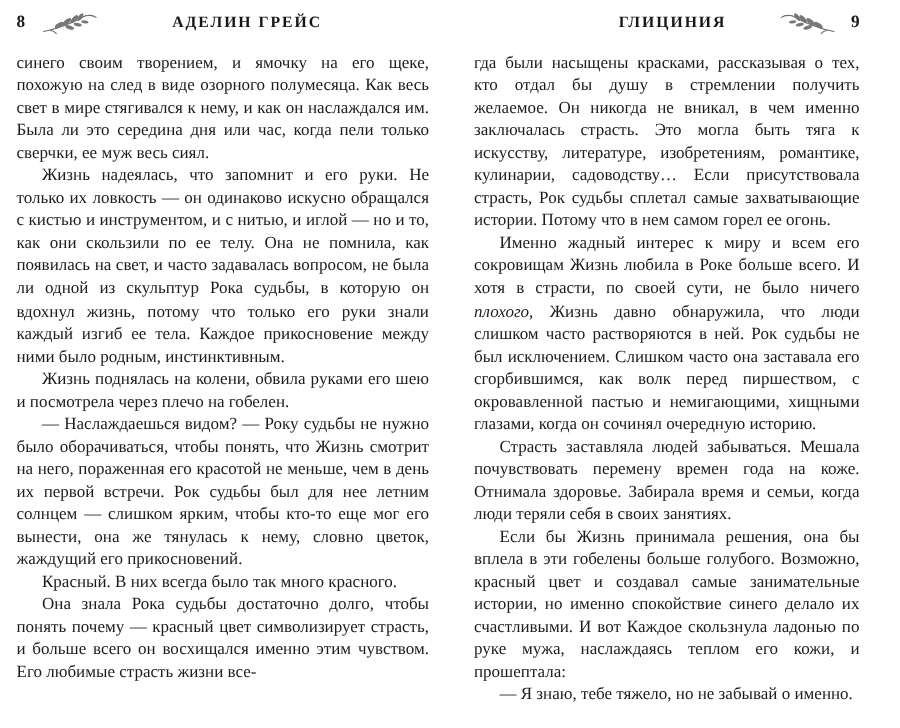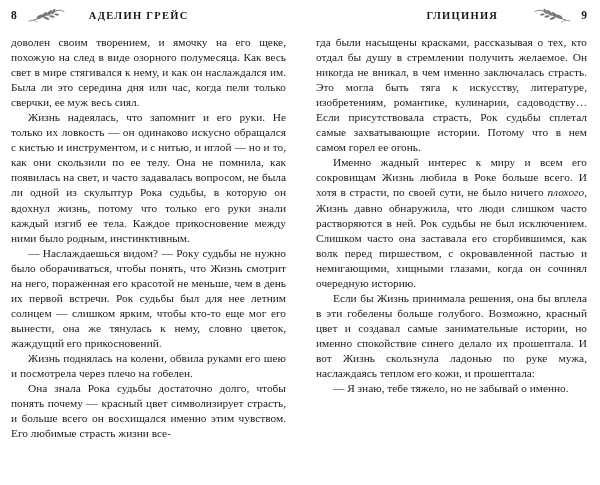--- a/index.html
+++ b/index.html
@@ -24,21 +24,21 @@
   }
 
   .page {
     width: 300px;
     height: 485px;
     position: relative;
     padding-top: 6px;
   }
 
   .page-left  { padding-left: 11px; padding-right: 14px; }
-  .page-right { padding-left: 16px; padding-right: 13px; }
+  .page-right { padding-left: 16px; padding-right: 27px; }
 
   
   .runhead {
     display: flex;
     align-items: center;
     height: 20px;
     margin-bottom: 9px;
   }
   .runhead-left  { justify-content: flex-start; }
   .runhead-right { justify-content: flex-end; }
@@ -67,21 +67,21 @@
     height: 18px;
     flex: 0 0 38px;
     opacity: 0.82;
   }
   .ornament svg { display: block; width: 38px; height: 18px; }
   .ornament-flip { transform: scaleX(-1); }
 
   
   .runhead-left .folio     { margin-right: 10px; }
   .runhead-left .ornament  { margin-right: 0px; }
-  .runhead-left .runtitle  { margin-left: 24px; }
+  .runhead-left .runtitle  { margin-left: 50px; }
 
   .runhead-right .runtitle { margin-right: 36px; }
   .runhead-right .ornament { margin-right: 9px; }
 
   
   .body {
     font-size: 11.35px;
     line-height: 15.05px;
     text-align: justify;
     text-justify: inter-word;
@@ -126,24 +126,25 @@
           </g>
           <g fill="none" stroke="#5a5a5a" stroke-width="0.7" stroke-linecap="round">
             <path d="M6.5 13.2 C8.5 13.6, 9.8 14.4, 10.6 15.4"></path>
           </g>
         </svg>
       </span>
       <span class="runtitle">АДЕЛИН ГРЕЙС</span>
     </div>
 
     <div class="body">
-      <p class="cont">доволен своим творением, и ямочку на его щеке, похожую на след в виде озорного полумесяца. Как весь свет в мире стягивался к нему, и как он наслаждался им. Была ли это середина дня или час, когда пели только сверчки, ее муж весь сиял.</p>
+      <p class="cont">синего своим творением, и ямочку на его щеке, похожую на след в виде озорного полумесяца. Как весь свет в мире стягивался к нему, и как он наслаждался им. Была ли это середина дня или час, когда пели только сверчки, ее муж весь сиял.</p>
       <p>Жизнь надеялась, что запомнит и его руки. Не только их ловкость — он одинаково искусно обращался с кистью и инструментом, и с нитью, и иглой — но и то, как они скользили по ее телу. Она не помнила, как появилась на свет, и часто задавалась вопросом, не была ли одной из скульптур Рока судьбы, в которую он вдохнул жизнь, потому что только его руки знали каждый изгиб ее тела. Каждое прикосновение между ними было родным, инстинктивным.</p>
+      <p>Жизнь поднялась на колени, обвила руками его шею и посмотрела через плечо на гобелен.</p>
       <p>— Наслаждаешься видом? — Року судьбы не нужно было оборачиваться, чтобы понять, что Жизнь смотрит на него, пораженная его красотой не меньше, чем в день их первой встречи. Рок судьбы был для нее летним солнцем — слишком ярким, чтобы кто-то еще мог его вынести, она же тянулась к нему, словно цветок, жаждущий его прикосновений.</p>
-      <p>Жизнь поднялась на колени, обвила руками его шею и посмотрела через плечо на гобелен.</p>
+      <p>Красный. В них всегда было так много красного.</p>
       <p>Она знала Рока судьбы достаточно долго, чтобы понять почему — красный цвет символизирует страсть, и больше всего он восхищался именно этим чувством. Его любимые страсть жизни все-</p>
     </div>
   </div>
 
   <div class="page page-right">
 
     <div class="runhead runhead-right">
       <span class="runtitle">ГЛИЦИНИЯ</span>
       <span class="ornament ornament-flip">
         <svg viewBox="0 0 38 18" xmlns="http://www.w3.org/2000/svg">
@@ -166,18 +167,19 @@
         </svg>
       </span>
       <span class="folio">9</span>
     </div>
 
     <div class="body">
       <p class="cont">гда были насыщены красками, рассказывая о тех, кто отдал бы душу в стремлении получить желаемое. Он никогда не вникал, в чем именно заключалась страсть. Это могла быть тяга к искусству, литературе, изобретениям, романтике, кулинарии, садоводству… Если присутствовала страсть, Рок судьбы сплетал самые захватывающие истории. Потому что в нем самом горел ее огонь.</p>
       <p>
         <span>Именно жадный интерес к миру и всем его сокровищам Жизнь любила в Роке больше всего. И хотя в страсти, по своей сути, не было ничего </span><i>плохого</i><span>, Жизнь давно обнаружила, что люди слишком часто растворяются в ней. Рок судьбы не был исключением. Слишком часто она заставала его сгорбившимся, как волк перед пиршеством, с окровавленной пастью и немигающими, хищными глазами, когда он сочинял очередную историю.</span>
       </p>
-      <p>Если бы Жизнь принимала решения, она бы вплела в эти гобелены больше голубого. Возможно, красный цвет и создавал самые занимательные истории, но именно спокойствие синего делало их прошептала. И вот Жизнь скользнула ладонью по руке мужа, наслаждаясь теплом его кожи, и прошептала:</p>
+      <p>Страсть заставляла людей забываться. Мешала почувствовать перемену времен года на коже. Отнимала здоровье. Забирала время и семьи, когда люди теряли себя в своих занятиях.</p>
+      <p>Если бы Жизнь принимала решения, она бы вплела в эти гобелены больше голубого. Возможно, красный цвет и создавал самые занимательные истории, но именно спокойствие синего делало их счастливыми. И вот Каждое скользнула ладонью по руке мужа, наслаждаясь теплом его кожи, и прошептала:</p>
       <p>— Я знаю, тебе тяжело, но не забывай о именно.</p>
     </div>
   </div>
 
 </div>
 
 </body></html>

